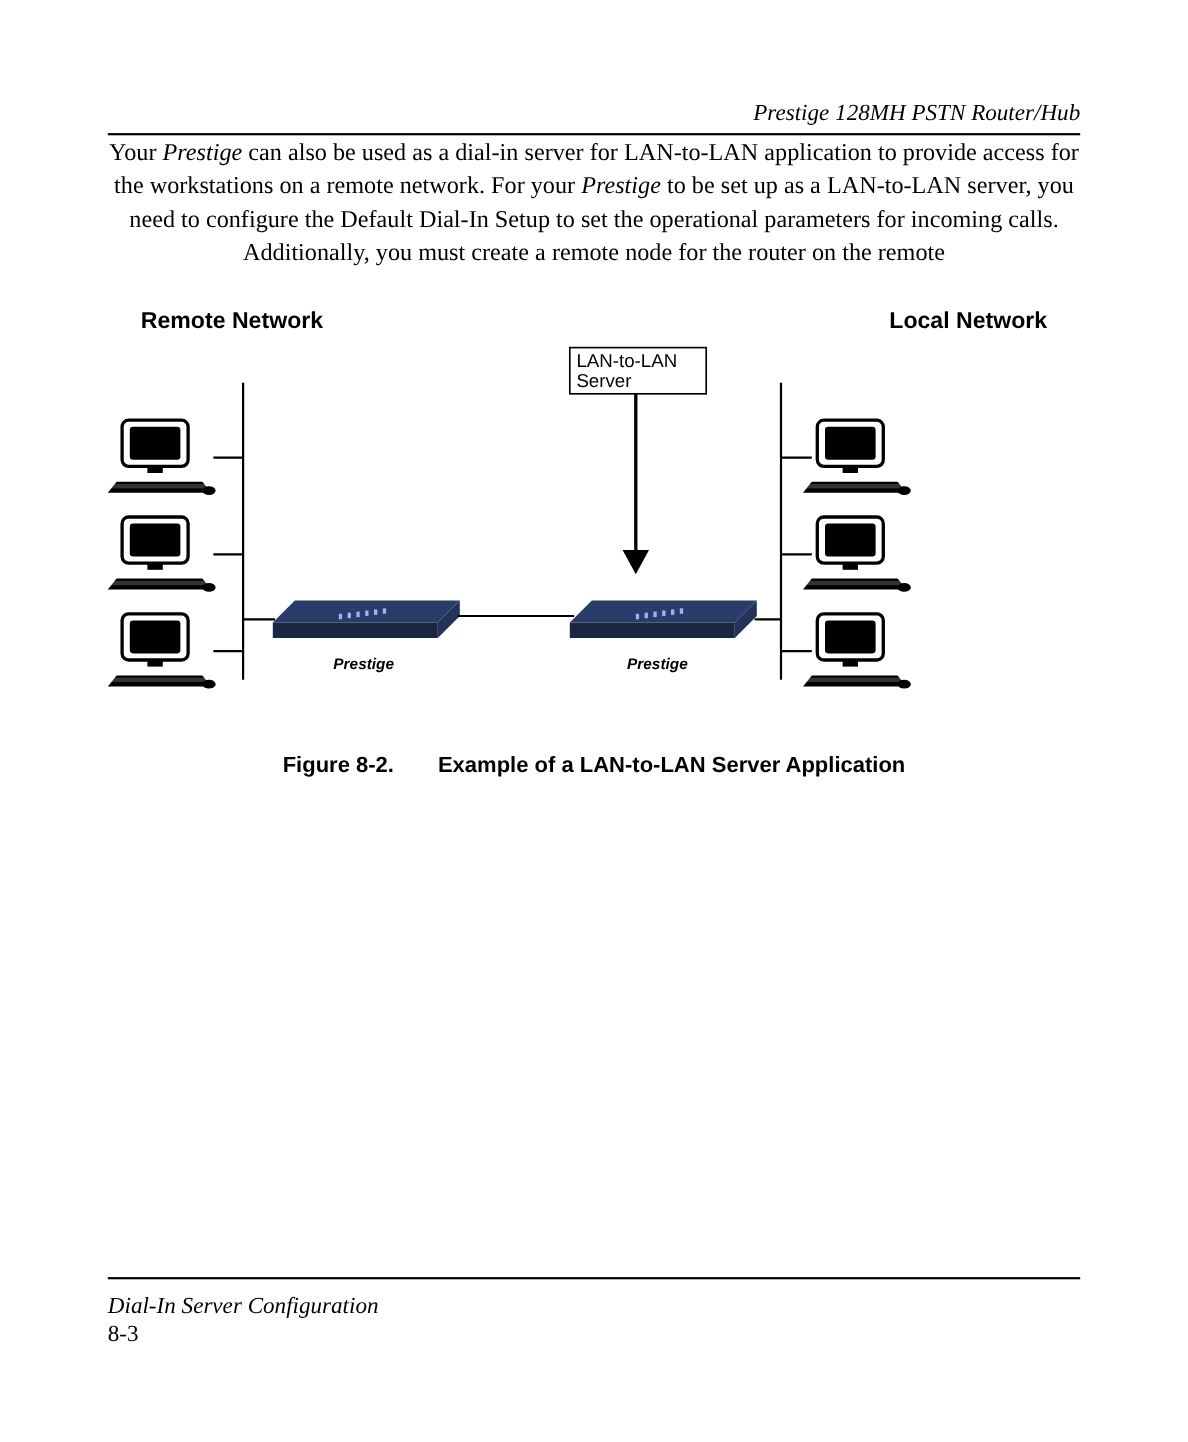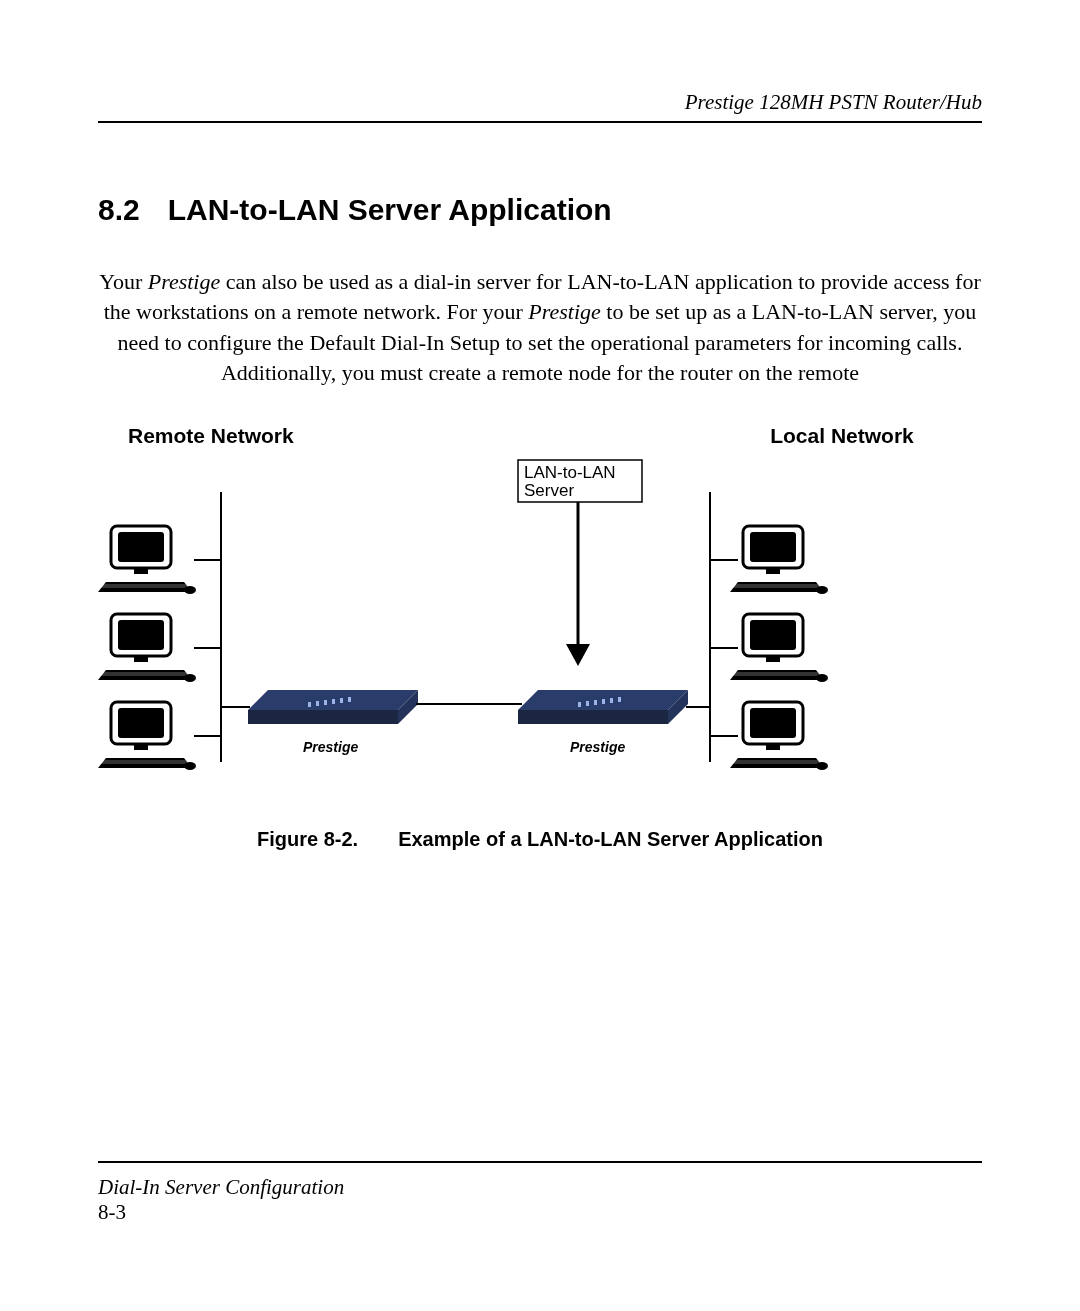--- a/index.html
+++ b/index.html
@@ -52,21 +52,21 @@
   .diagram-labels {
     display: flex;
     font-family: Arial, Helvetica, sans-serif;
     font-weight: bold;
     font-size: 21px;
     margin-bottom: 4px;
     padding: 0 30px;
     gap: 24px;
   }
   .diagram-labels .left { flex: 1; }
-  .diagram-labels .right { text-align: center; width: 220px; }
+  .diagram-labels .right { text-align: right; width: 220px; }
   .diagram {
   }
   .after-diagram {
     font-size: 22px;
     margin-top: 2px;
   }
   .after-diagram .chapter-ref {
     font-style: italic;
     font-family: Arial, Helvetica, sans-serif;
     font-size: 21px;
@@ -104,23 +104,20 @@
     font-style: italic;
   }
 </style>
 </head>
 <body>
 
 <div class="page">
 
   <div class="header-line">Prestige 128MH  PSTN Router/Hub</div>
 
-  <h2 class="section-heading">
-    <span class="section-number">8.2</span><span>LAN-to-LAN Server Application</span>
-  </h2>
 
   <p class="body-text">
     <span>Your </span><span class="ital">Prestige</span><span> can also be used as a dial-in server for LAN-to-LAN application to provide access for the workstations on a remote network.  For your </span><span class="ital">Prestige</span><span> to be set up as a LAN-to-LAN server, you need to configure the Default Dial-In Setup to set the operational parameters for incoming calls.  Additionally, you must create a remote node for the router on the remote</span>
   </p>
 
   <div class="diagram-wrap">
     <div class="diagram-labels">
       <div class="left">Remote Network</div>
       <div class="right">Local Network</div>
     </div>

